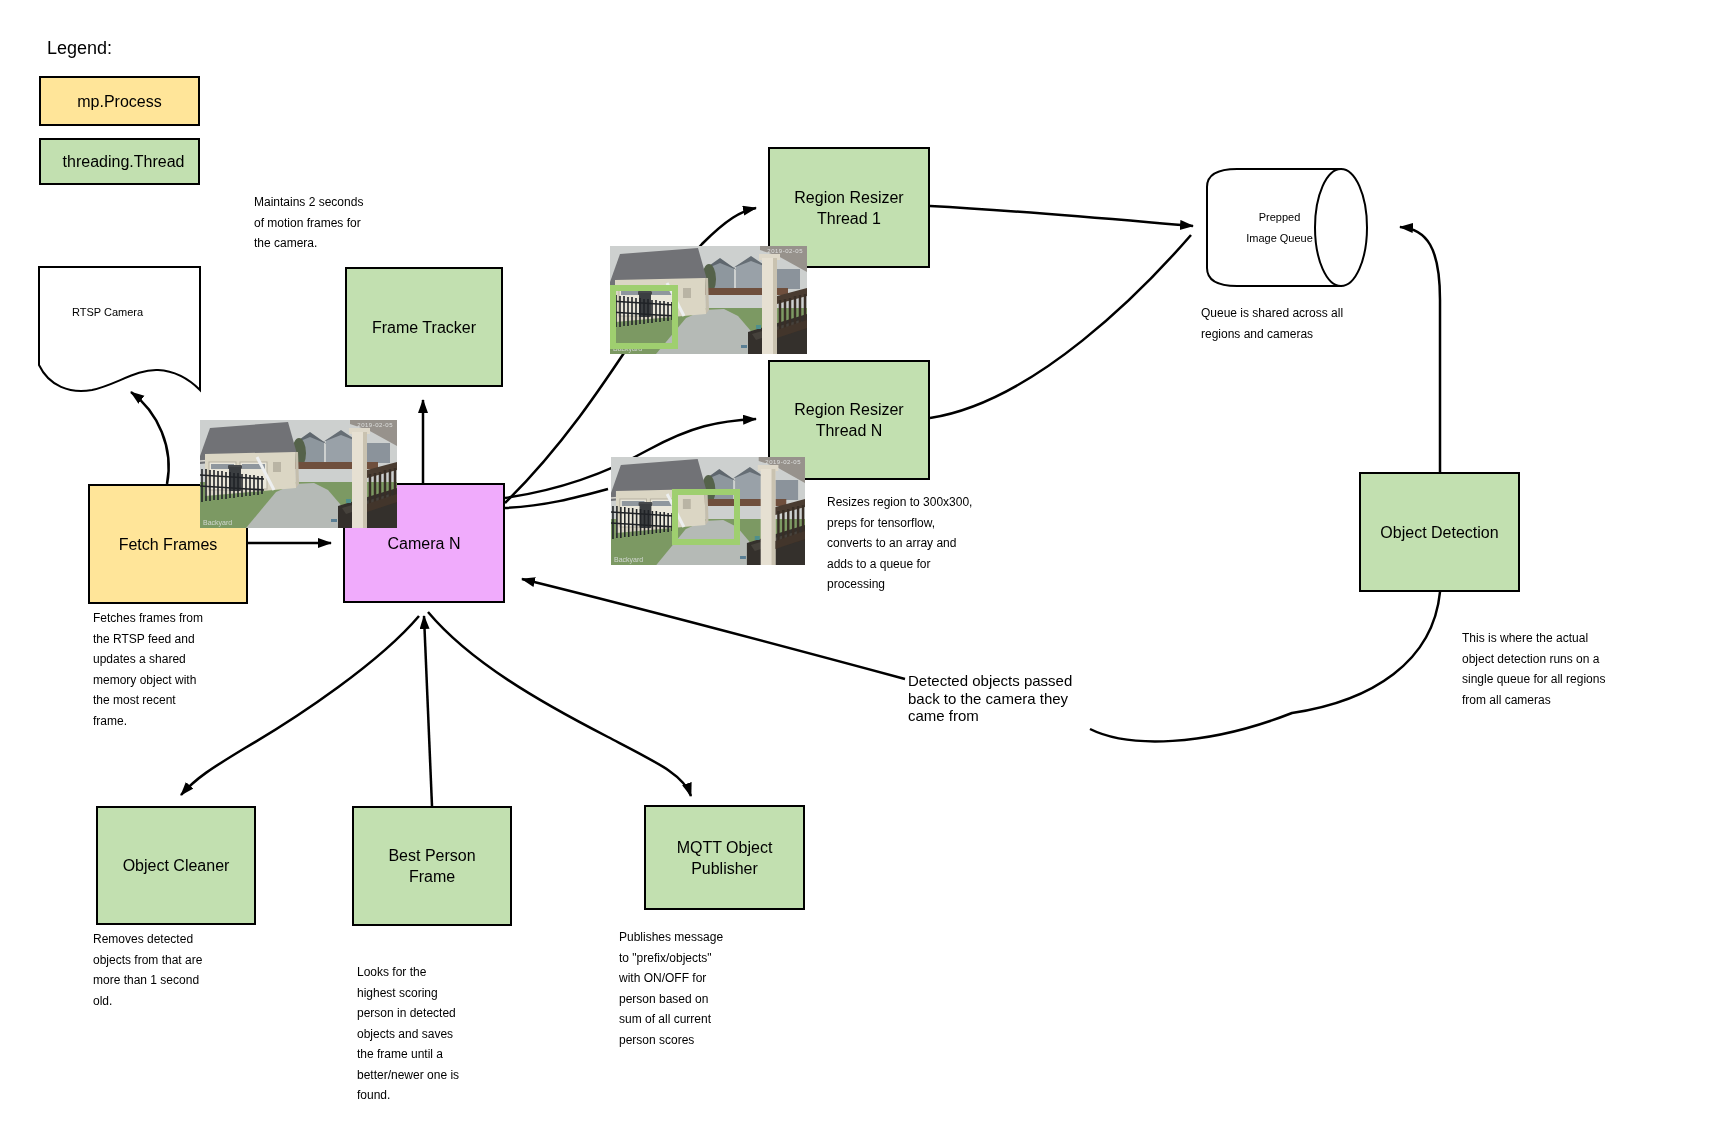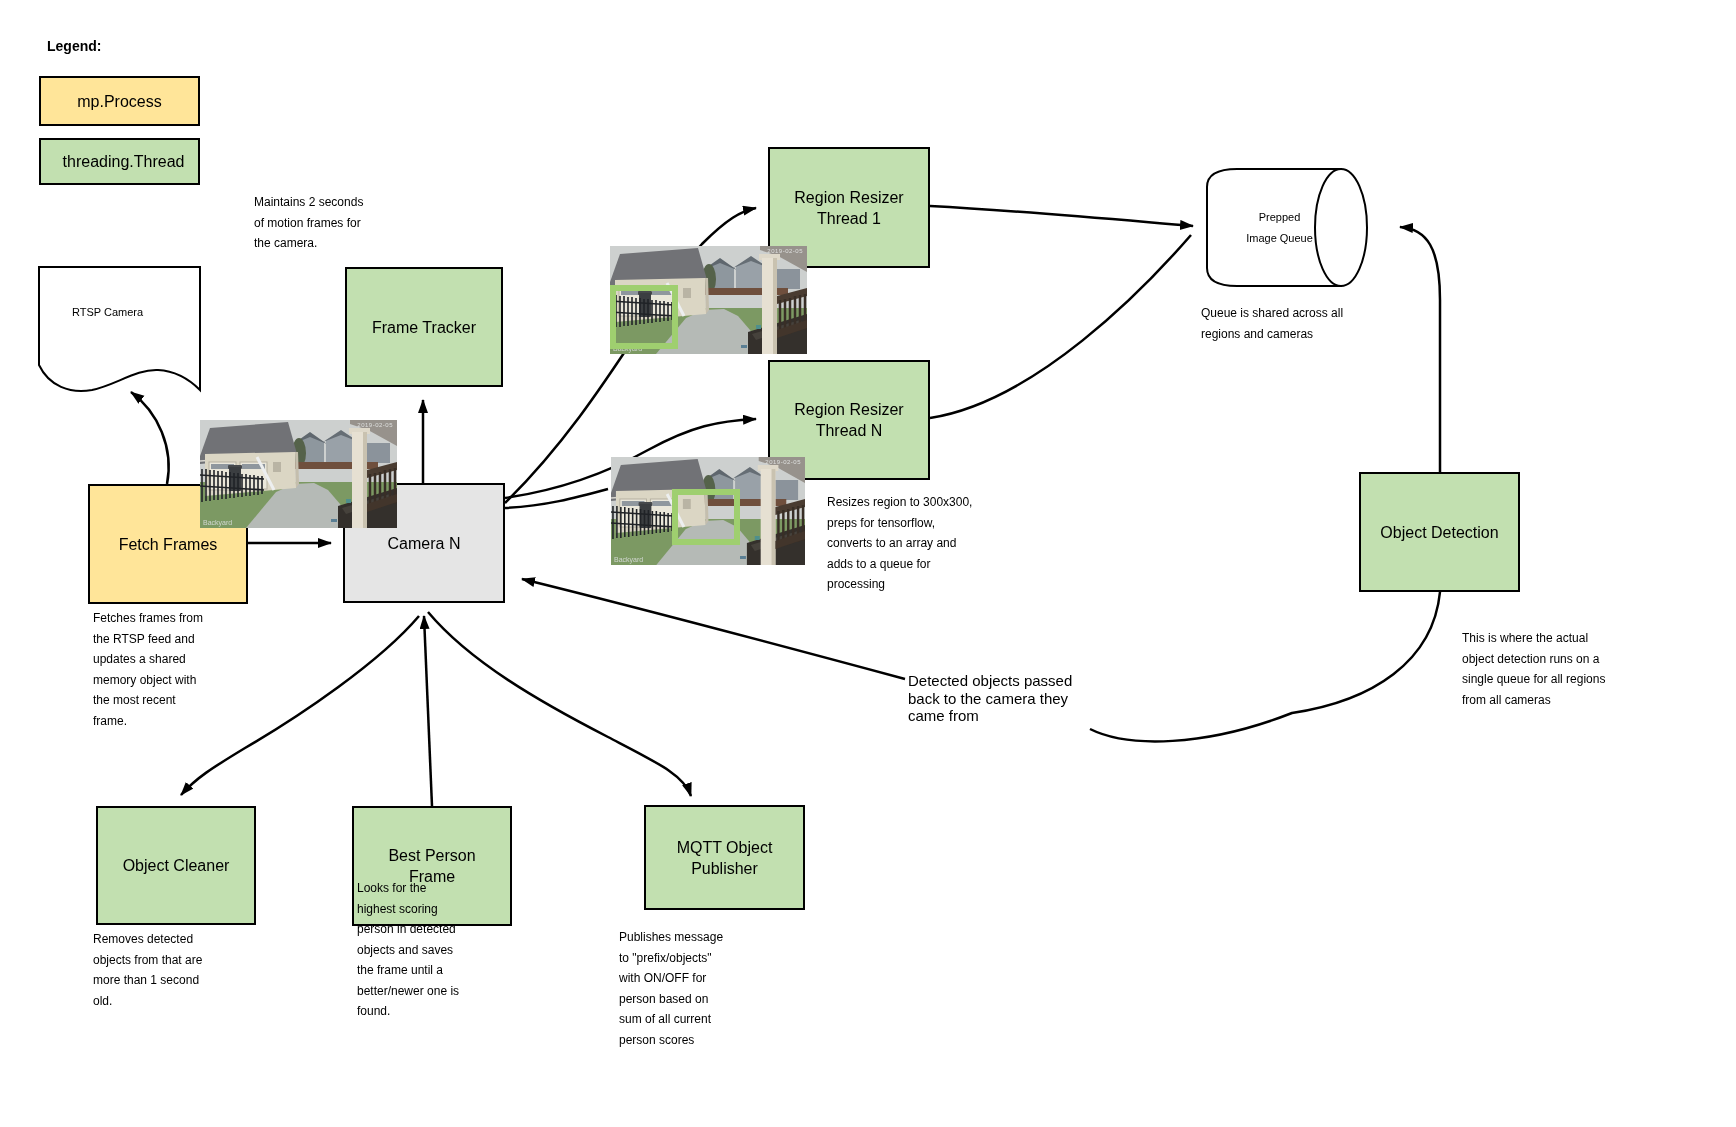--- a/index.html
+++ b/index.html
@@ -4,26 +4,26 @@
 <style>
   html,body{margin:0;padding:0;background:#fff;}
   .canvas{position:relative;width:1736px;height:1127px;background:#ffffff;
           font-family:"Liberation Sans", sans-serif;color:#000;overflow:hidden;}
   svg.layer{position:absolute;left:0;top:0;}
   .node{position:absolute;display:flex;align-items:center;justify-content:center;
         text-align:center;border:2px solid #000;box-sizing:border-box;
         font-size:16px;line-height:21px;white-space:pre-line;z-index:2;}
   .node.yellow{background:#FFE599;}
   .node.green{background:#C2E0B0;}
-  .node.blue{background:#e5e5e5;}
+  .node.blue{background:#f0abfc;}
   .shape-label{position:absolute;display:flex;align-items:center;justify-content:center;
         text-align:center;font-size:11px;line-height:21px;white-space:pre-line;z-index:2;}
   .note{position:absolute;font-size:12px;line-height:20.5px;white-space:pre-line;z-index:2;}
   .note.small{font-size:15px;line-height:17.5px;}
-  .legend-title{position:absolute;font-weight:bold;font-size:14px;z-index:2;}
+  .legend-title{position:absolute;font-weight:normal;font-size:18px;z-index:2;}
   .cam{position:absolute;z-index:3;}
   .cam svg{display:block;width:100%;height:100%;}
   .cam-label{position:absolute;left:3px;bottom:2px;font-size:7px;color:#d6dad7;opacity:.95;}
   .cam-ts{position:absolute;right:4px;top:2px;font-size:6px;color:#e4e6e5;opacity:.9;letter-spacing:.5px;}
   .region-box{position:absolute;border:6px solid #9FCF6F;box-sizing:border-box;z-index:4;}
 </style>
 </head>
 <body>
 
 <div class="canvas">
@@ -188,21 +188,21 @@
 back to the camera they
 came from</div>
   <div class="note" style="left:1462px;top:628px;">This is where the actual
 object detection runs on a
 single queue for all regions
 from all cameras</div>
   <div class="note" style="left:93px;top:929px;">Removes detected
 objects from that are
 more than 1 second
 old.</div>
-  <div class="note" style="left:357px;top:878px;">Looks for the
+  <div class="note" style="left:357px;top:962px;">Looks for the
 highest scoring
 person in detected
 objects and saves
 the frame until a
 better/newer one is
 found.</div>
   <div class="note" style="left:619px;top:927px;">Publishes message
 to "prefix/objects"
 with ON/OFF for
 person based on

